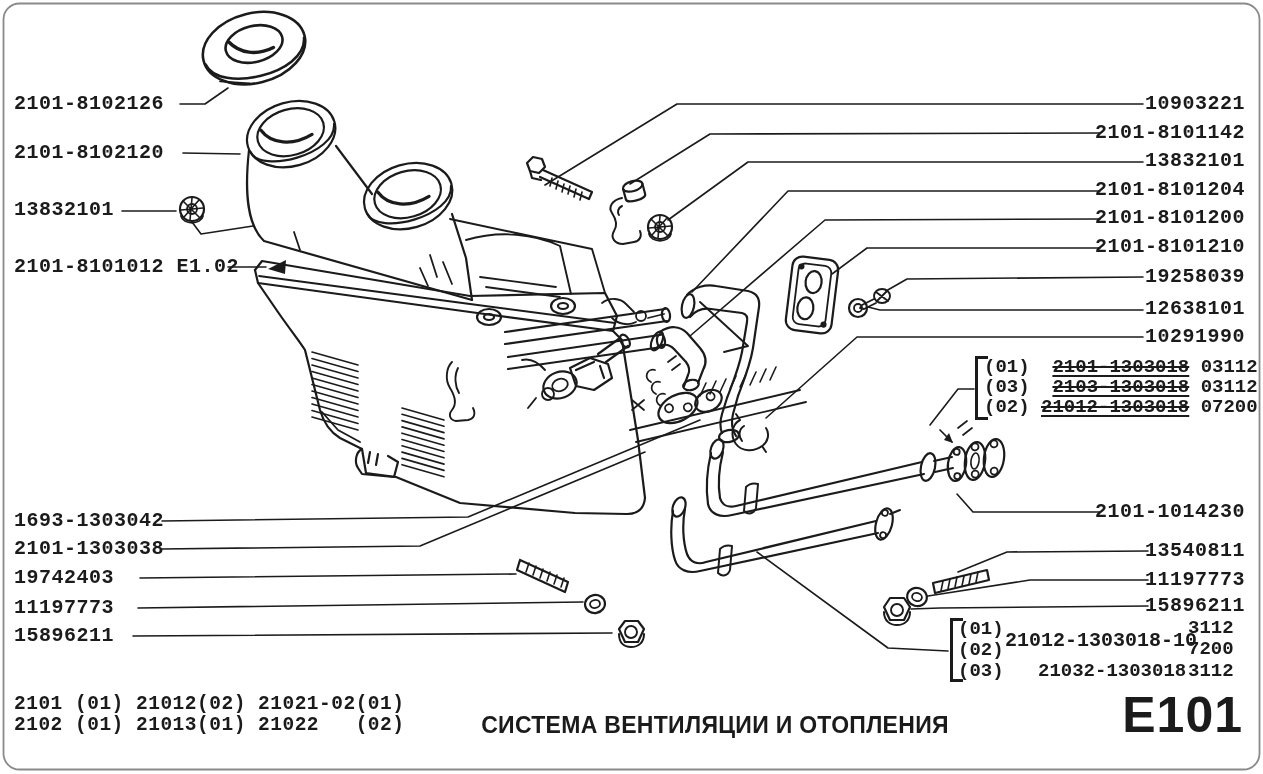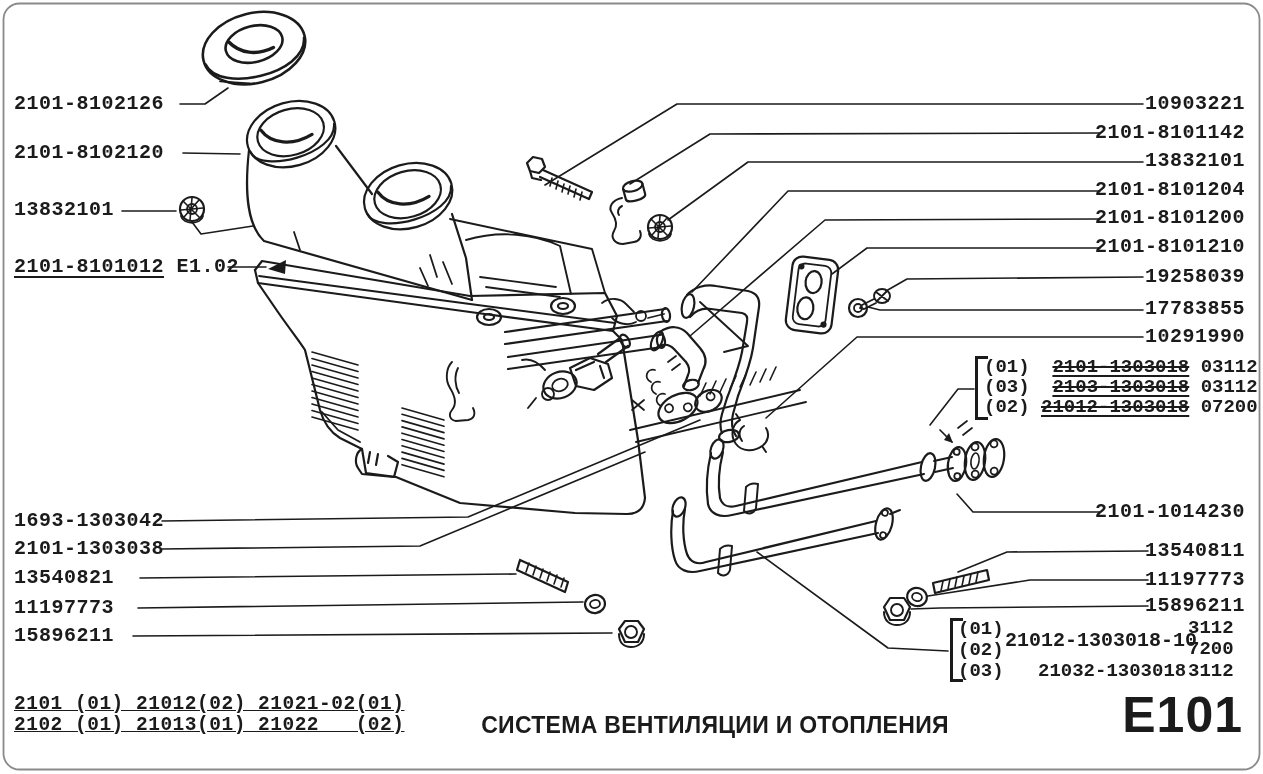--- a/index.html
+++ b/index.html
@@ -1,29 +1,29 @@
 <!DOCTYPE html>
 <html><head>
 <meta charset="utf-8">
 <style>
   html,body{margin:0;padding:0;background:#e8e8e8;}
   #page{position:relative;width:1263px;height:774px;background:#ffffff;overflow:hidden;
         font-family:"Liberation Mono", monospace;color:#1b1b1b;}
   #art{position:absolute;left:0;top:0;width:1263px;height:774px;}
   .lbl{position:absolute;font:700 20px "Liberation Mono", monospace;letter-spacing:.5px;
        color:#1b1b1b;white-space:pre;line-height:20px;}
-  .lbl .u{text-decoration:underline;text-decoration-thickness:2px;text-underline-offset:4px;}
+  .lbl .u{text-decoration-thickness:2px;text-underline-offset:4px;}
   .rlbl{text-align:right;}
   .cgrow{position:absolute;font:700 19px "Liberation Mono", monospace;white-space:pre;line-height:19px;}
   .strike{text-decoration:underline line-through;text-decoration-thickness:2px;text-underline-offset:3px;}
   .bracket{position:absolute;border-left:3px solid #1b1b1b;}
   .bracket:before,.bracket:after{content:"";position:absolute;left:0;width:10px;height:3px;background:#1b1b1b;}
   .bracket:before{top:0;} .bracket:after{bottom:0;}
   .approw{position:absolute;font:700 19.5px "Liberation Mono", monospace;white-space:pre;
-          letter-spacing:.5px;line-height:21px;text-decoration:underline;}
+          letter-spacing:.5px;line-height:21px;}
   #title{position:absolute;left:440px;top:712px;width:550px;text-align:center;
          font:700 23px "Liberation Sans", sans-serif;letter-spacing:.3px;}
   #code{position:absolute;right:20px;top:686px;font:700 50px "Liberation Sans", sans-serif;letter-spacing:1px;}
 </style>
 </head>
 <body>
 
 <div id="page">
 
 <svg id="art" viewBox="0 0 1263 774" fill="none" stroke="#1b1b1b" stroke-width="2.2" stroke-linecap="round" stroke-linejoin="round">
@@ -279,32 +279,32 @@
     <polygon points="268,269 286,260 285,274" fill="#1b1b1b" stroke="none"></polygon>
   </g>
 </svg>
 
   <div class="lbl" style="left:14px;top:94px">2101-8102126</div>
   <div class="lbl" style="left:14px;top:143px">2101-8102120</div>
   <div class="lbl" style="left:14px;top:200px">13832101</div>
   <div class="lbl" style="left:14px;top:257px"><span class="u">2101-8101012</span> <span>E1.02</span></div>
   <div class="lbl" style="left:14px;top:511px">1693-1303042</div>
   <div class="lbl" style="left:14px;top:539px">2101-1303038</div>
-  <div class="lbl" style="left:14px;top:568px">13540821</div>
+  <div class="lbl" style="left:14px;top:568px">19742403</div>
   <div class="lbl" style="left:14px;top:598px">11197773</div>
   <div class="lbl" style="left:14px;top:626px">15896211</div>
 
   <div class="lbl rlbl" style="right:18px;top:94px">10903221</div>
   <div class="lbl rlbl" style="right:18px;top:123px">2101-8101142</div>
   <div class="lbl rlbl" style="right:18px;top:151px">13832101</div>
   <div class="lbl rlbl" style="right:18px;top:180px">2101-8101204</div>
   <div class="lbl rlbl" style="right:18px;top:208px">2101-8101200</div>
   <div class="lbl rlbl" style="right:18px;top:237px">2101-8101210</div>
   <div class="lbl rlbl" style="right:18px;top:267px">19258039</div>
-  <div class="lbl rlbl" style="right:18px;top:299px">17783855</div>
+  <div class="lbl rlbl" style="right:18px;top:299px">12638101</div>
   <div class="lbl rlbl" style="right:18px;top:327px">10291990</div>
   <div class="lbl rlbl" style="right:18px;top:502px">2101-1014230</div>
   <div class="lbl rlbl" style="right:18px;top:541px">13540811</div>
   <div class="lbl rlbl" style="right:18px;top:570px">11197773</div>
   <div class="lbl rlbl" style="right:18px;top:596px">15896211</div>
 
   <div class="bracket" style="left:975px;top:356px;height:64px"></div>
   <div class="cgrow" style="left:984px;top:358px"><span>(01)</span>  <span class="strike">2101-1303018</span> <span>03112</span></div>
   <div class="cgrow" style="left:984px;top:378px"><span>(03)</span>  <span class="strike">2103-1303018</span> <span>03112</span></div>
   <div class="cgrow" style="left:984px;top:398px"><span>(02)</span> <span class="strike">21012-1303018</span> <span>07200</span></div>

